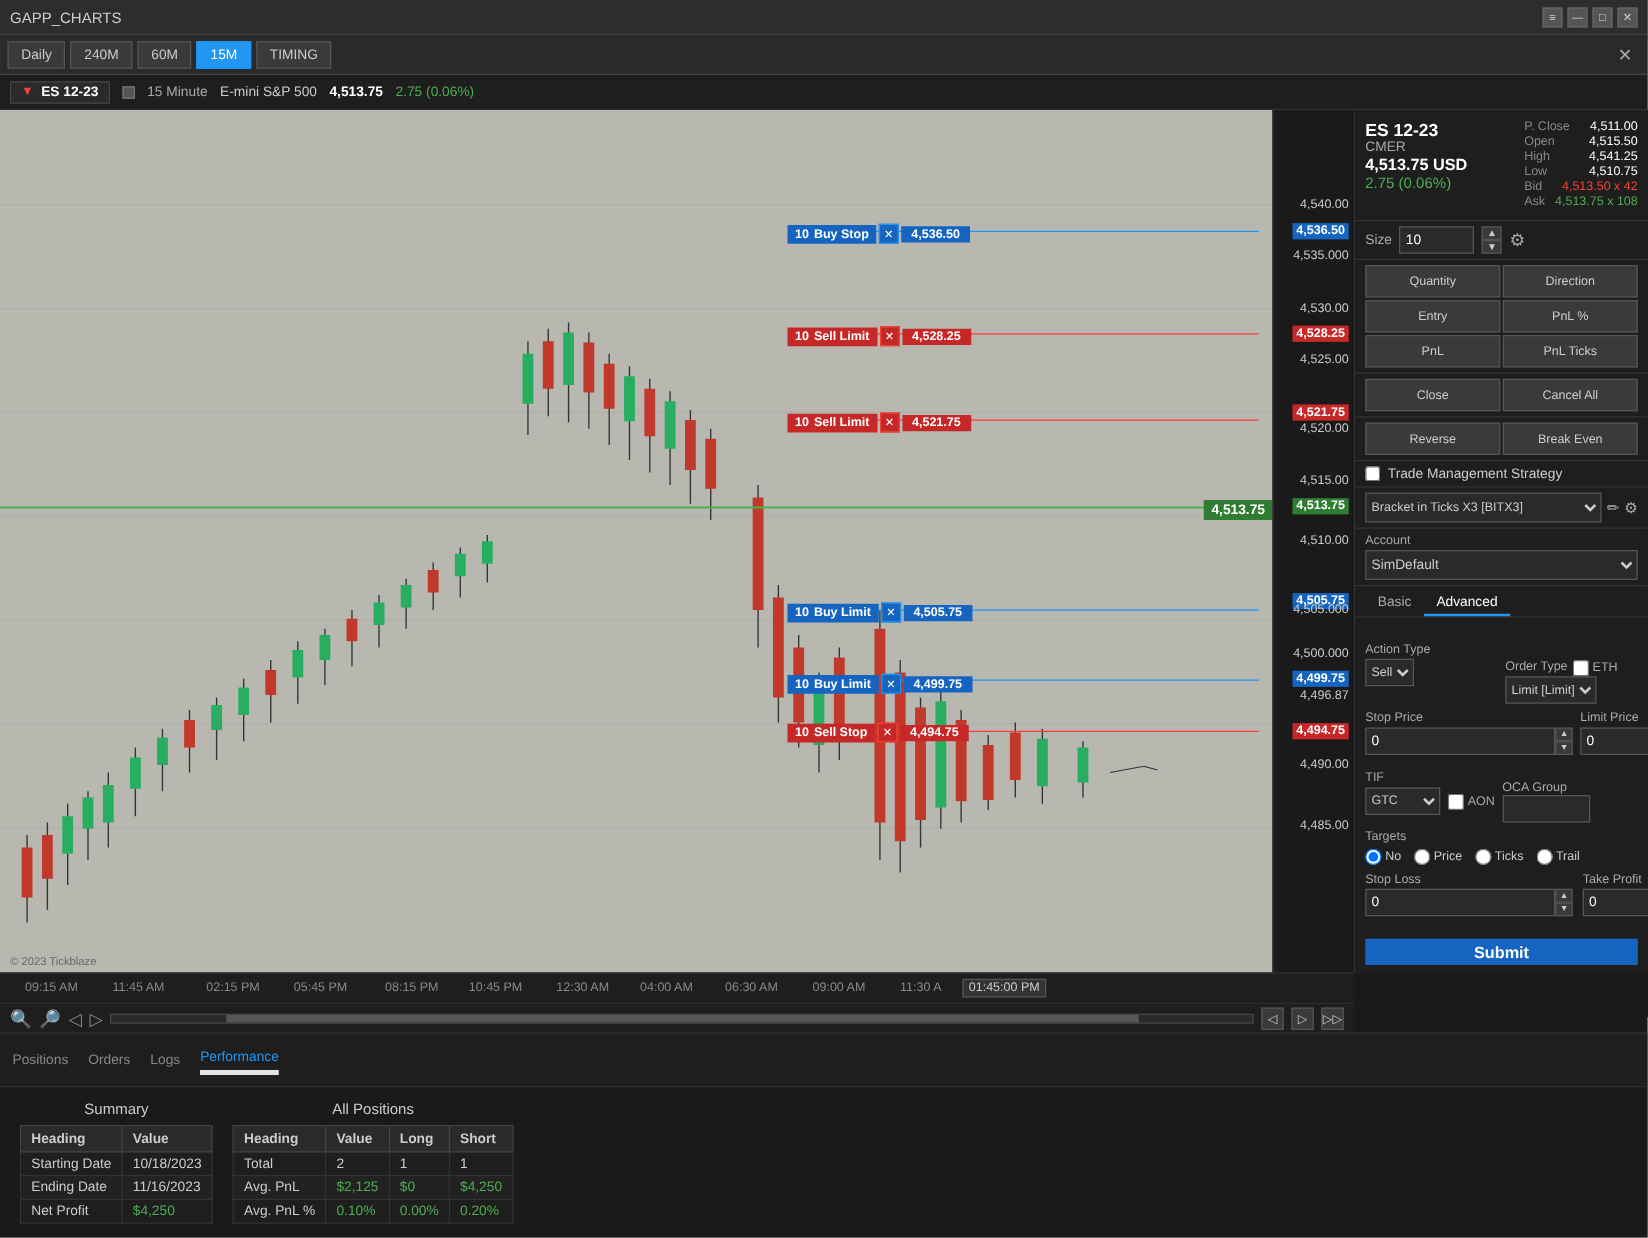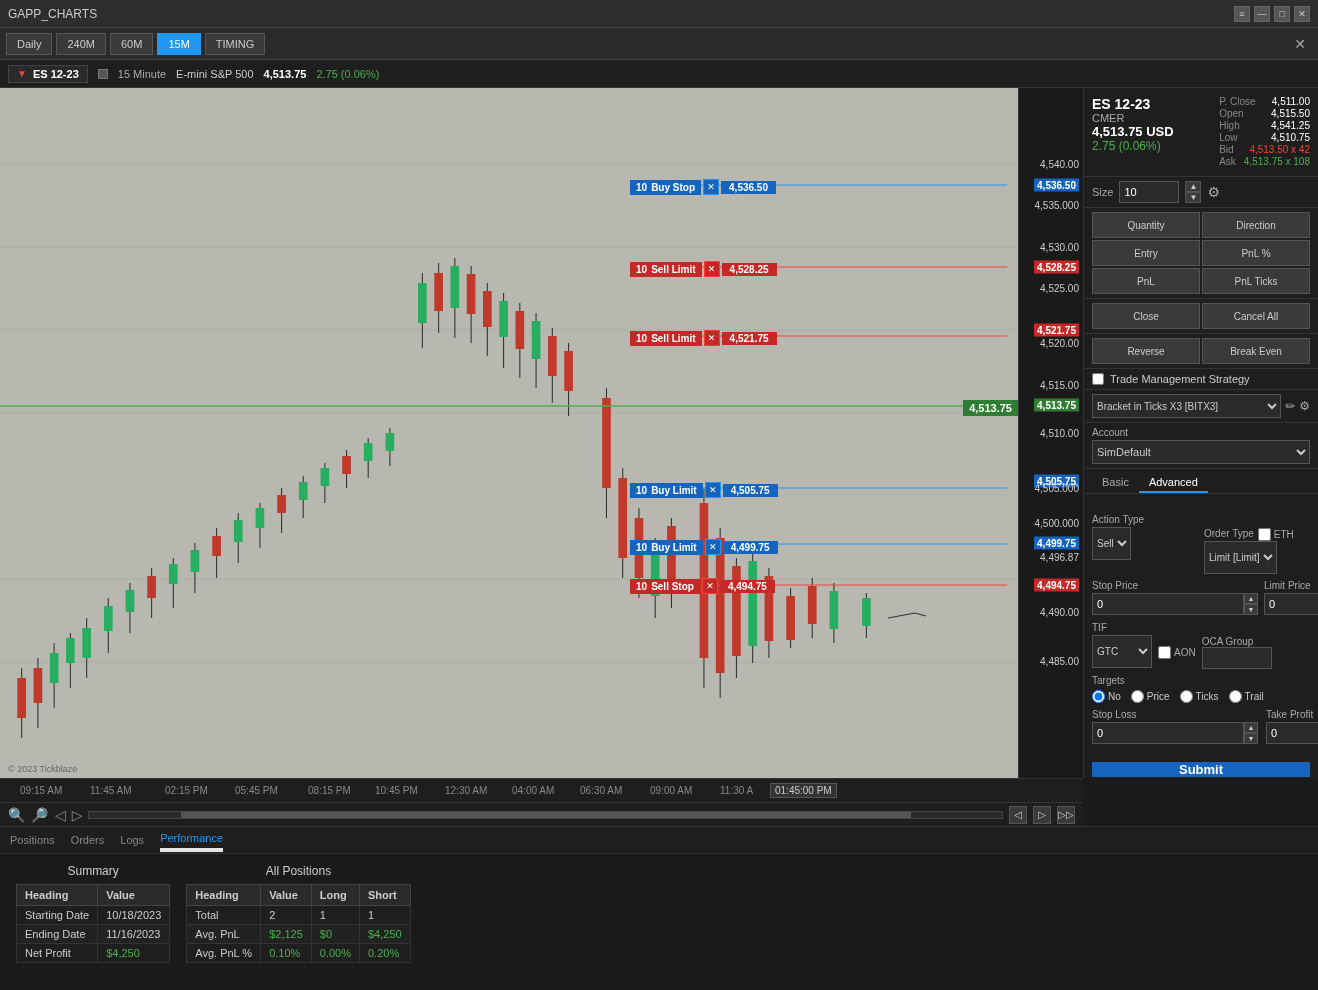--- a/index.html
+++ b/index.html
@@ -96,21 +96,21 @@
     .account-select { width: 100%; background: #2a2a2a; border: 1px solid #555; color: #ccc; height: 24px; font-size: 11px; }
     
     
     .panel-tabs { display: flex; padding: 4px 8px 0; border-bottom: 1px solid #333; }
     .panel-tab { padding: 3px 10px; cursor: pointer; font-size: 11px; color: #aaa; }
     .panel-tab.active { color: #fff; border-bottom: 2px solid #2196F3; }
     
     
     .adv-form { padding: 6px 8px; }
     .form-row { display: flex; align-items: center; margin-bottom: 6px; gap: 6px; }
-    .form-select { background: #2a2a2a; border: 1px solid #555; color: #ccc; height: 33px; font-size: 10px; flex: 1; }
+    .form-select { background: #2a2a2a; border: 1px solid #555; color: #ccc; height: 22px; font-size: 10px; flex: 1; }
     .form-input { background: #2a2a2a; border: 1px solid #555; color: #fff; height: 22px; font-size: 11px; flex: 1; padding: 0 4px; }
     .form-arrows { display: flex; flex-direction: column; }
     .form-arrow { background: #3a3a3a; border: 1px solid #555; color: #ccc; width: 14px; height: 11px; font-size: 7px; cursor: pointer; display: flex; align-items: center; justify-content: center; }
     .eth-check { display: flex; align-items: center; gap: 3px; color: #aaa; font-size: 10px; }
     .tif-row { display: flex; align-items: center; gap: 6px; margin-bottom: 6px; }
     .aon-label { color: #aaa; font-size: 10px; display: flex; align-items: center; gap: 3px; }
     .oca-input { background: #2a2a2a; border: 1px solid #555; color: #fff; height: 22px; width: 70px; font-size: 10px; padding: 0 4px; }
     .targets-section { margin-bottom: 6px; }
     .targets-label { color: #aaa; font-size: 10px; margin-bottom: 4px; }
     .radio-group { display: flex; gap: 10px; align-items: center; }
@@ -118,21 +118,21 @@
     .stop-take-row { display: flex; gap: 8px; margin-bottom: 6px; }
     .st-col { flex: 1; }
     .st-label { color: #aaa; font-size: 10px; margin-bottom: 2px; }
     .st-input-row { display: flex; align-items: center; }
     .st-input { background: #2a2a2a; border: 1px solid #555; color: #fff; height: 22px; font-size: 11px; flex: 1; padding: 0 4px; }
     
     
     .submit-btn { margin: 6px 8px; background: #1565C0; border: none; color: white; width: calc(100% - 16px); height: 44px; font-size: 13px; font-weight: bold; cursor: pointer; }
     
     
-    .bottom-tabs { background: #1e1e1e; height: 28px; display: flex; align-items: center; padding: 0 10px; gap: 16px; border-top: 1px solid #333; border-bottom: 1px solid #333; }
+    .bottom-tabs { background: #1e1e1e; height: 44px; display: flex; align-items: center; padding: 0 10px; gap: 16px; border-top: 1px solid #333; border-bottom: 1px solid #333; }
     .bottom-tab { color: #888; cursor: pointer; font-size: 11px; padding: 4px 0; }
     .bottom-tab.active { color: #2196F3; border-bottom: 4px solid #e5e5e5; }
     
     
     .perf-area { background: #1a1a1a; flex: 1; display: flex; gap: 16px; padding: 10px 16px; overflow: auto; }
     
     
     .perf-table { border-collapse: collapse; font-size: 11px; }
     .perf-table th { background: #2a2a2a; color: #ccc; padding: 4px 8px; border: 1px solid #444; text-align: left; }
     .perf-table td { padding: 3px 8px; border: 1px solid #333; color: #ccc; }

